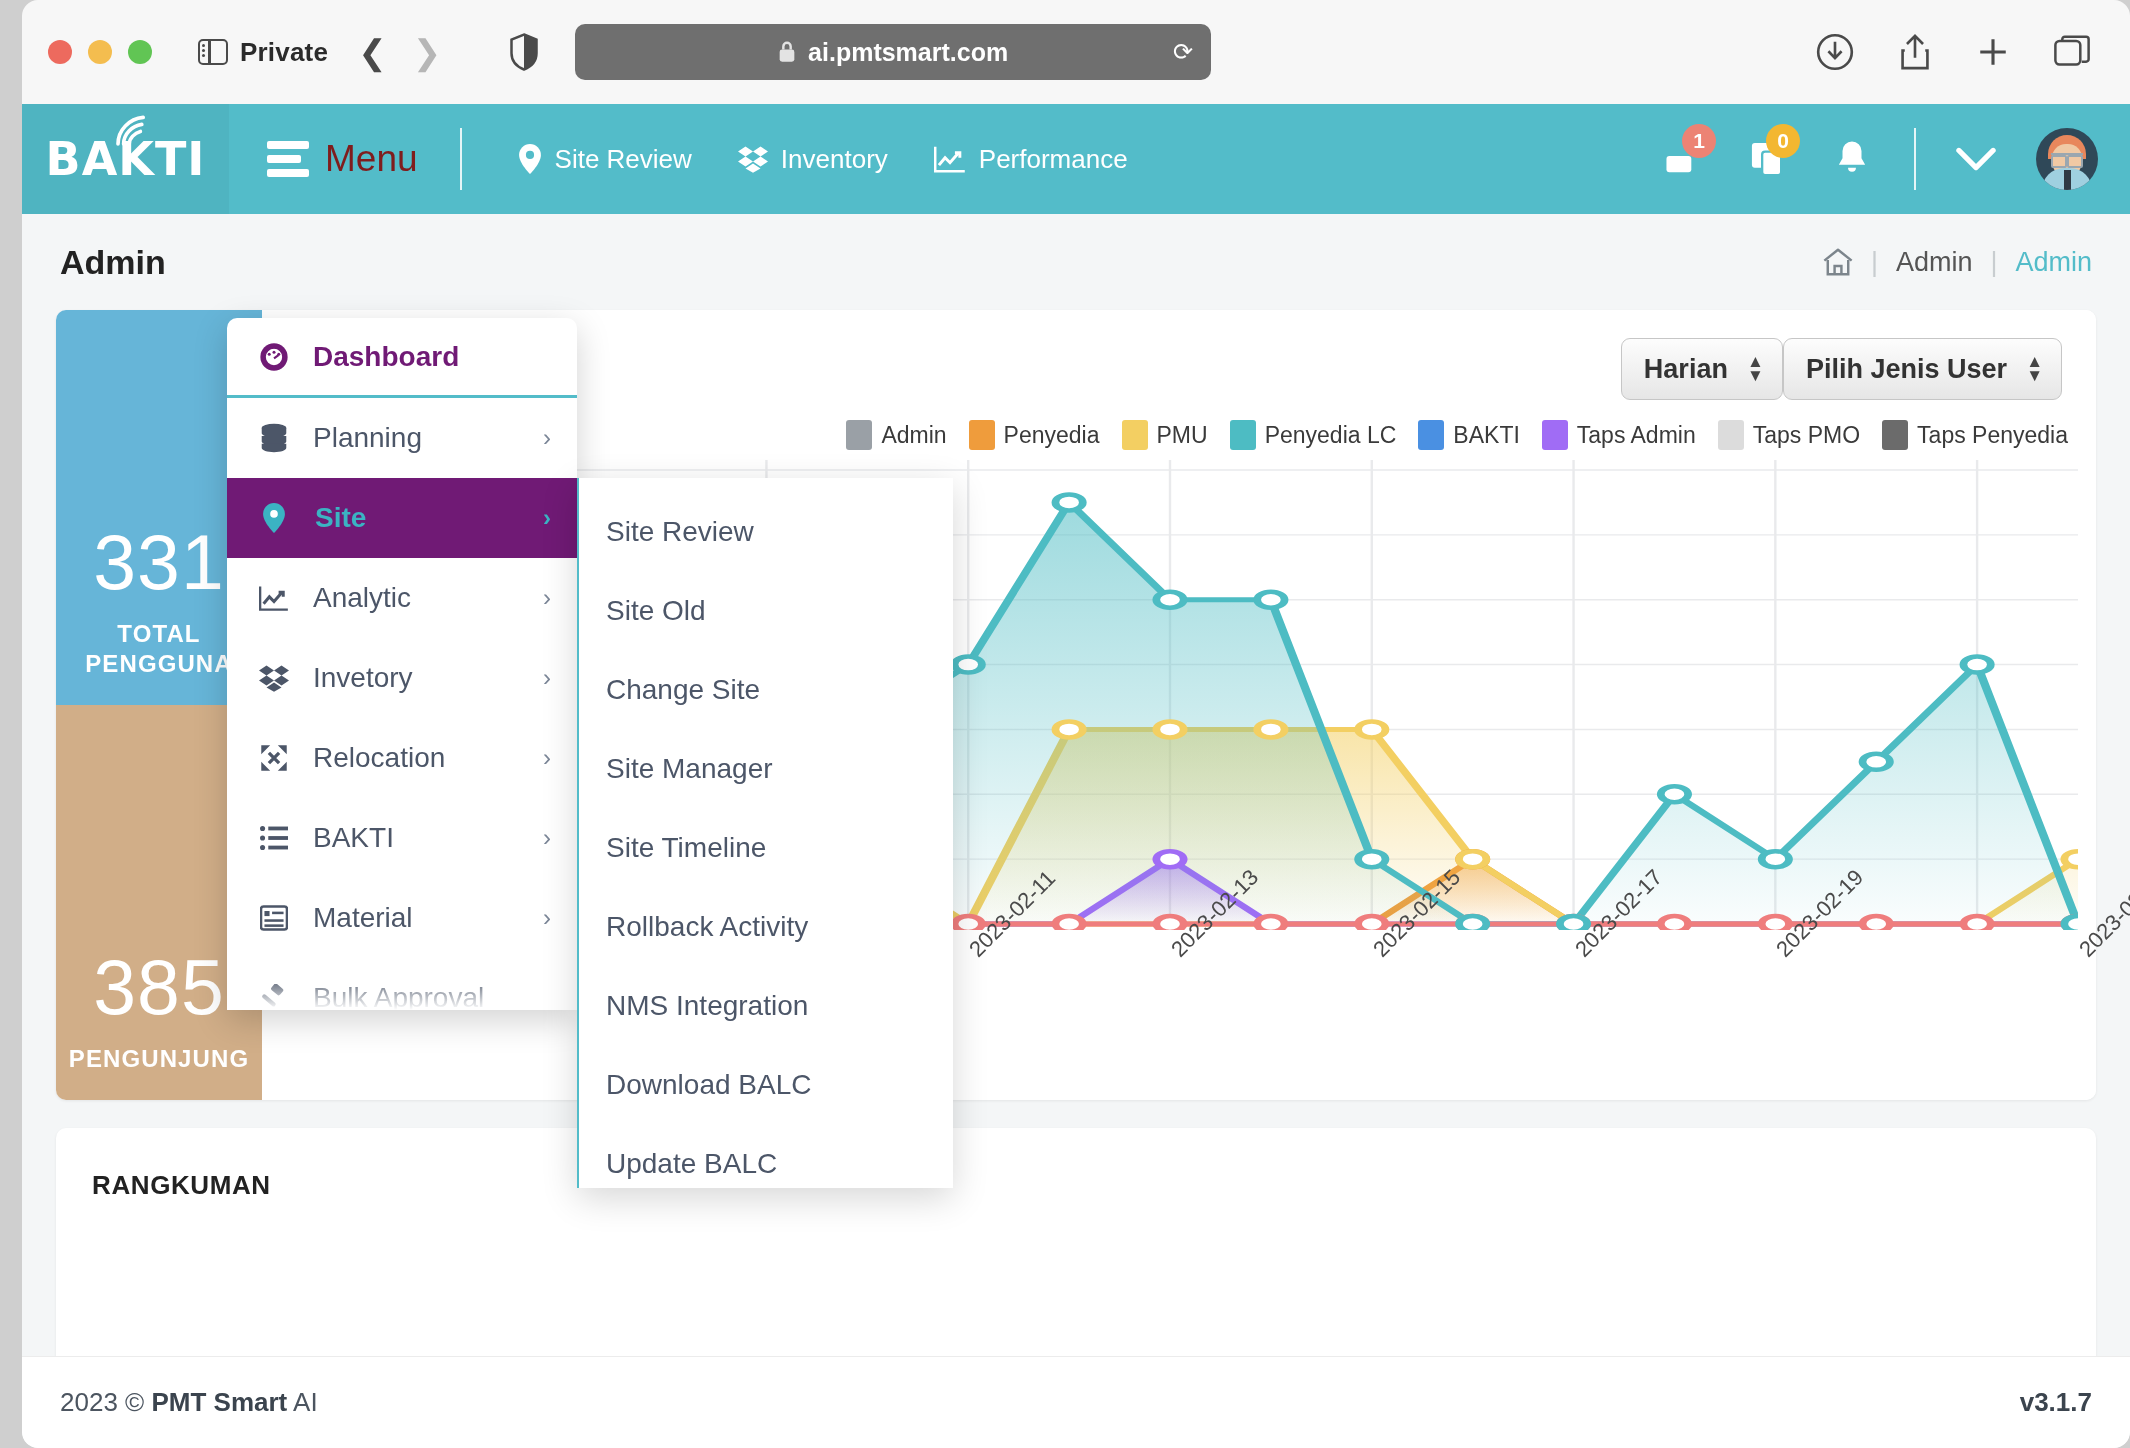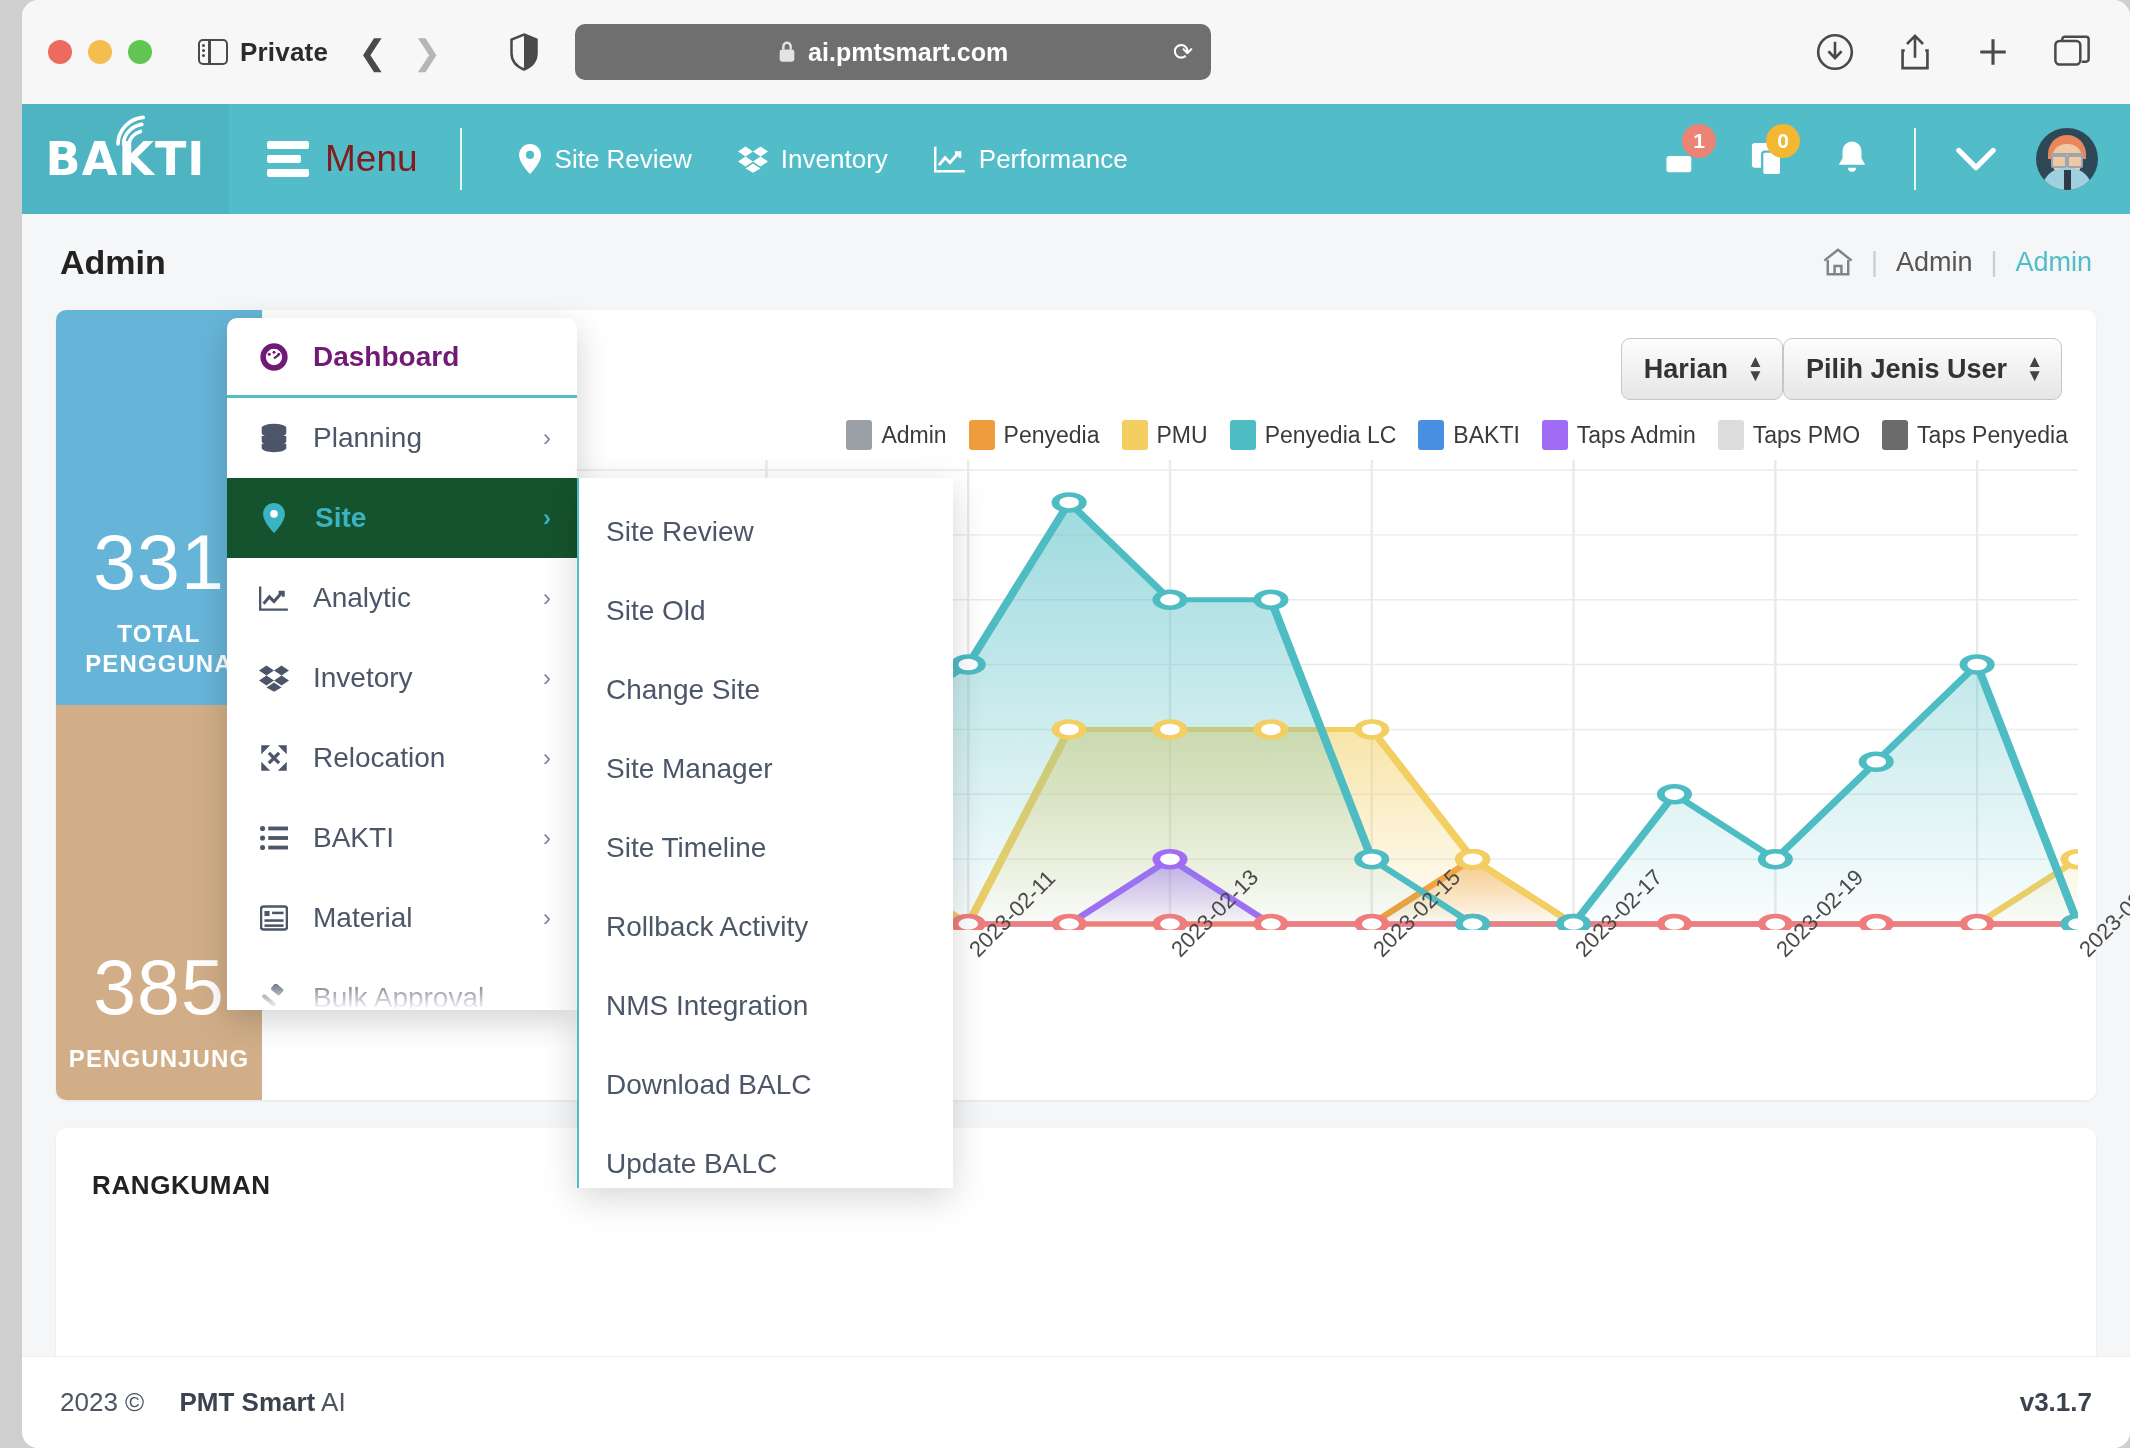--- a/index.html
+++ b/index.html
@@ -165,39 +165,39 @@
   .bar-hint { position: absolute; left: 82px; bottom: 118px; font-size: 24px; color: #4a4a4a; }
 
   
   .footer {
     position: absolute; left: 0; right: 0; bottom: 0; height: 92px; background: #fff;
     display: flex; align-items: center; justify-content: space-between; padding: 0 38px;
     border-bottom-left-radius: 16px; border-bottom-right-radius: 16px;
     border-top: 1px solid #ececec;
   }
   .footer-left { font-size: 26px; color: #4c5560; }
-  .footer-left b { font-weight: 800; color: #3b444e; margin-left: 28px; }
+  .footer-left b { font-weight: 800; color: #3b444e; }
   .footer-right { font-size: 26px; font-weight: 800; color: #3b444e; }
 
   
   .dropdown {
     position: absolute; left: 205px; top: 214px; width: 350px;
     background: #fff; border-radius: 10px 10px 0 0;
     box-shadow: 0 10px 34px rgba(0,0,0,.18);
     z-index: 40; overflow: hidden; height: 692px;
   }
   .dd-item {
     display: flex; align-items: center; height: 80px; padding: 0 26px 0 30px; gap: 22px;
     font-size: 28px; color: #4c5668; cursor: pointer; position: relative;
   }
   .dd-item .ico { width: 34px; display: flex; justify-content: center; flex: 0 0 34px; }
   .dd-item .lbl { flex: 1; }
   .dd-item .arw { font-size: 24px; color: #7b8697; }
   .dd-item.active-top { color: #701a75; font-weight: 700; border-bottom: 3px solid #53bcc9; }
-  .dd-item.active { color: #3bb3c3; font-weight: 700; background: #14532d; gap: 24px; }
+  .dd-item.active { color: #3bb3c3; font-weight: 700; background: #701a75; gap: 24px; }
   .dd-item.active .arw { color: #3bb3c3; }
   .dd-fade {
     position: absolute; left: 0; right: 0; bottom: 0; height: 34px;
     background: linear-gradient(rgba(255,255,255,0), #fff);
   }
 
   
   .submenu {
     position: absolute; left: 555px; top: 374px; width: 376px; height: 710px;
     background: #fff; box-shadow: 0 10px 34px rgba(0,0,0,.16);

